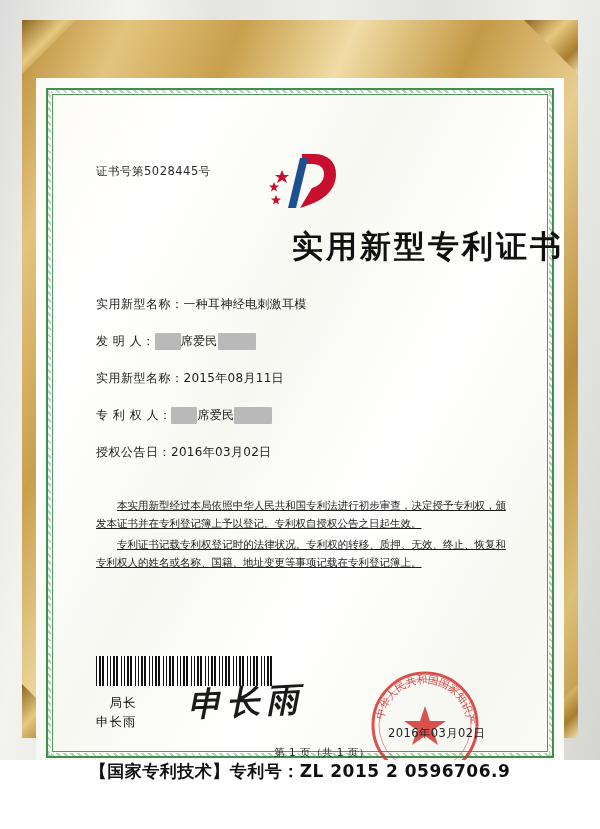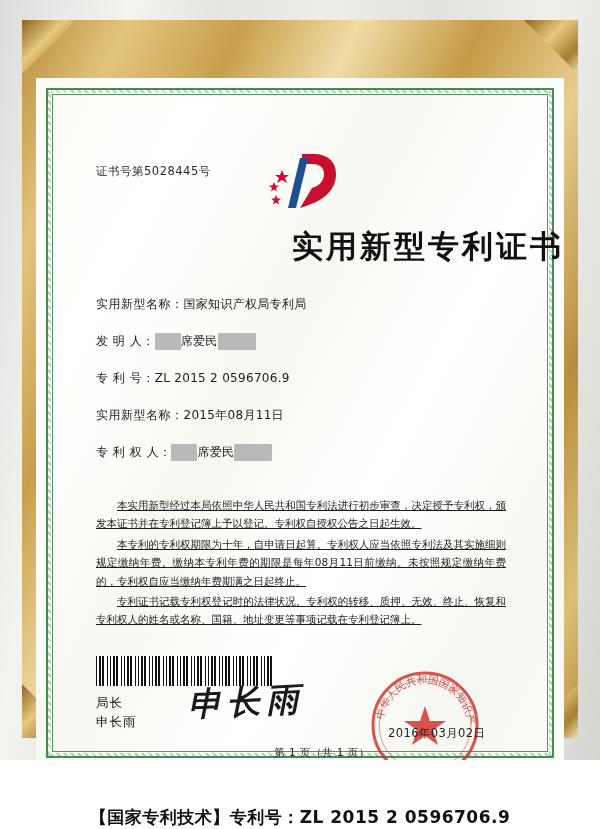--- a/index.html
+++ b/index.html
@@ -165,20 +165,21 @@
         #111 6px 8px, #fff 8px 11px, #111 11px 12px, #fff 12px 14px);
   }
   .signature-block {
     position: absolute;
     left: 60px; top: 616px;
     font-family: "DejaVu Sans", sans-serif;
     font-size: 12.5px;
     line-height: 1.5;
     color: #111;
     letter-spacing: 1px;
+    text-align: right;
   }
   .handwriting {
     position: absolute;
     left: 152px; top: 602px;
     font-family: "DejaVu Serif", serif;
     font-size: 33px;
     font-style: italic;
     font-weight: bold;
     color: #1a1a1a;
     letter-spacing: 6px;
@@ -208,21 +209,21 @@
     letter-spacing: .5px;
     padding-left: 44px;
   }
   
   .caption {
     position: absolute;
     left: 0; top: 760px;
     width: 600px; height: 69px;
     background: #ffffff;
     display: flex;
-    align-items: flex-end;
+    align-items: flex-start;
     justify-content: center;
     font-family: "DejaVu Sans", sans-serif;
     font-size: 17px;
     font-weight: bold;
     color: #111;
     letter-spacing: .5px;
   }
 </style>
 </head>
 <body>
@@ -255,39 +256,38 @@
           <polygon points="12,34 13.5,37.5 17,37.5 14,40 15,43.5 12,41.5 9,43.5 10,40 7,37.5 10.5,37.5" fill="#c8102e"></polygon>
           <polygon points="14,47 15.5,50.5 19,50.5 16,53 17,56.5 14,54.5 11,56.5 12,53 9,50.5 12.5,50.5" fill="#c8102e"></polygon>
         </svg>
       </div>
 
 
       <div class="title">实用新型专利证书</div>
 
       <div class="fields">
         <div class="field-row">
-          <span class="lbl">实用新型名称：</span><span class="val">国家知识产权局专利局</span>
+          <span class="lbl">实用新型名称：</span><span class="val">一种耳神经电刺激耳模</span>
         </div>
         <div class="field-row">
           <span class="lbl">发 明 人：</span><span class="masked">黄华</span><span class="val">席爱民</span><span class="masked">陈雅国</span>
         </div>
         <div class="field-row">
-          <span class="lbl">专 利 号：</span><span class="val">ZL 2015 2 0596706.9</span>
-        </div>
-        <div class="field-row">
           <span class="lbl">实用新型名称：</span><span class="val">2015年08月11日</span>
         </div>
         <div class="field-row">
           <span class="lbl">专 利 权 人：</span><span class="masked">黄华</span><span class="val">席爱民</span><span class="masked">陈雅国</span>
+        </div>
+        <div class="field-row">
+          <span class="lbl">授权公告日：</span><span class="val">2016年03月02日</span>
         </div>
       </div>
 
       <div class="body-text">
         <p>本实用新型经过本局依照中华人民共和国专利法进行初步审查，决定授予专利权，颁发本证书并在专利登记簿上予以登记。专利权自授权公告之日起生效。</p>
-        <p>本专利的专利权期限为十年，自申请日起算。专利权人应当依照专利法及其实施细则规定缴纳年费。缴纳本专利年费的期限是每年08月11日前缴纳。未按照规定缴纳年费的，专利权自应当缴纳年费期满之日起终止。</p>
         <p>专利证书记载专利权登记时的法律状况。专利权的转移、质押、无效、终止、恢复和专利权人的姓名或名称、国籍、地址变更等事项记载在专利登记簿上。</p>
       </div>
 
       <div class="barcode"></div>
 
       <div class="signature-block">
         <div>局长</div>
         <div>申长雨</div>
       </div>
 

